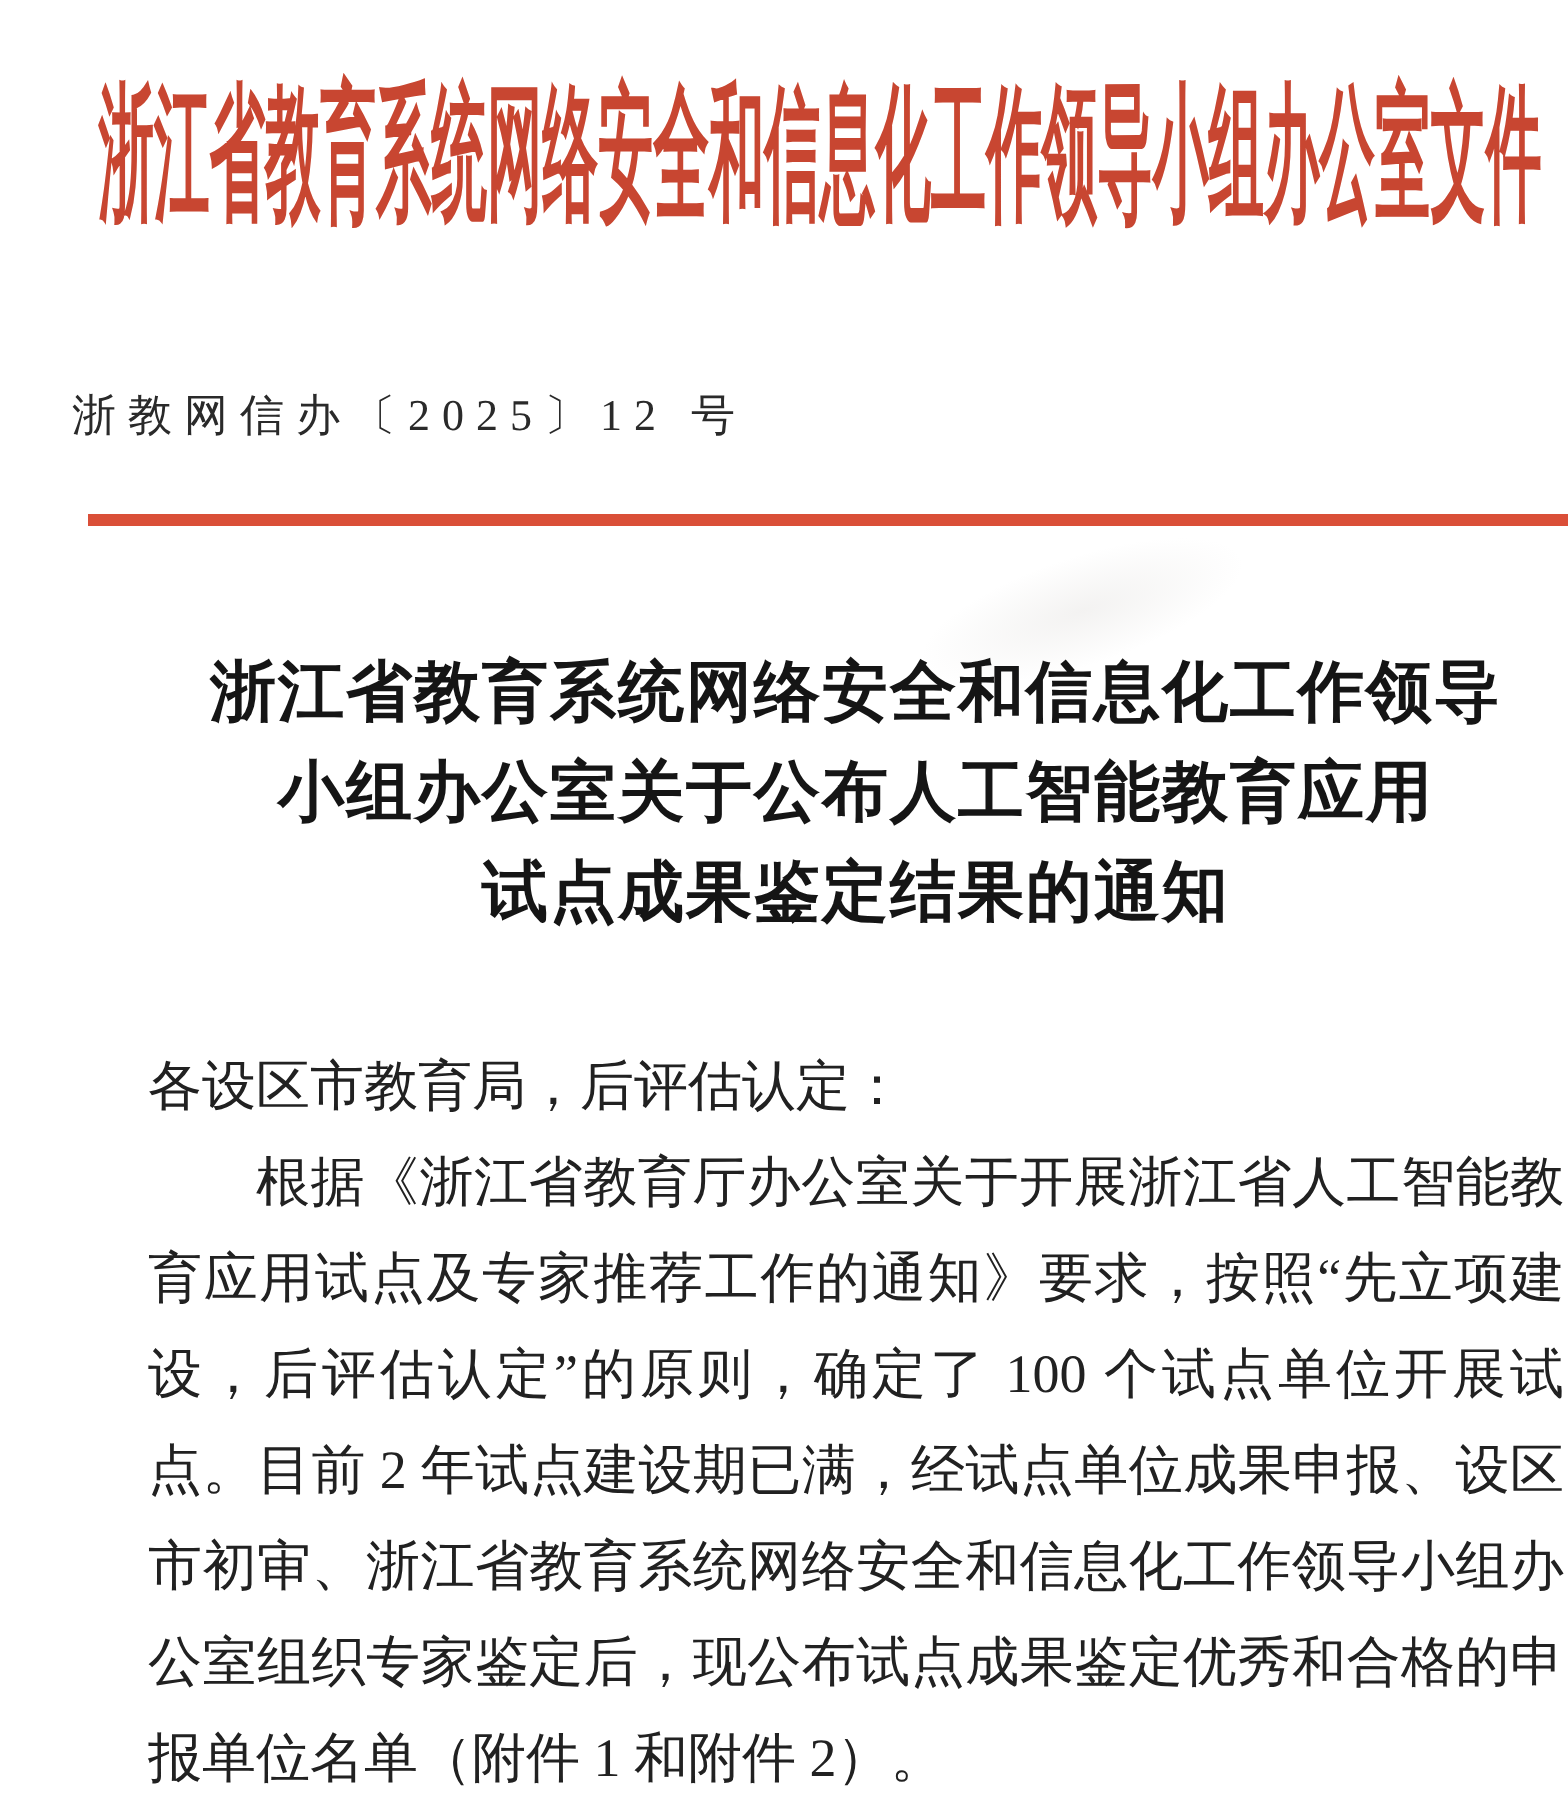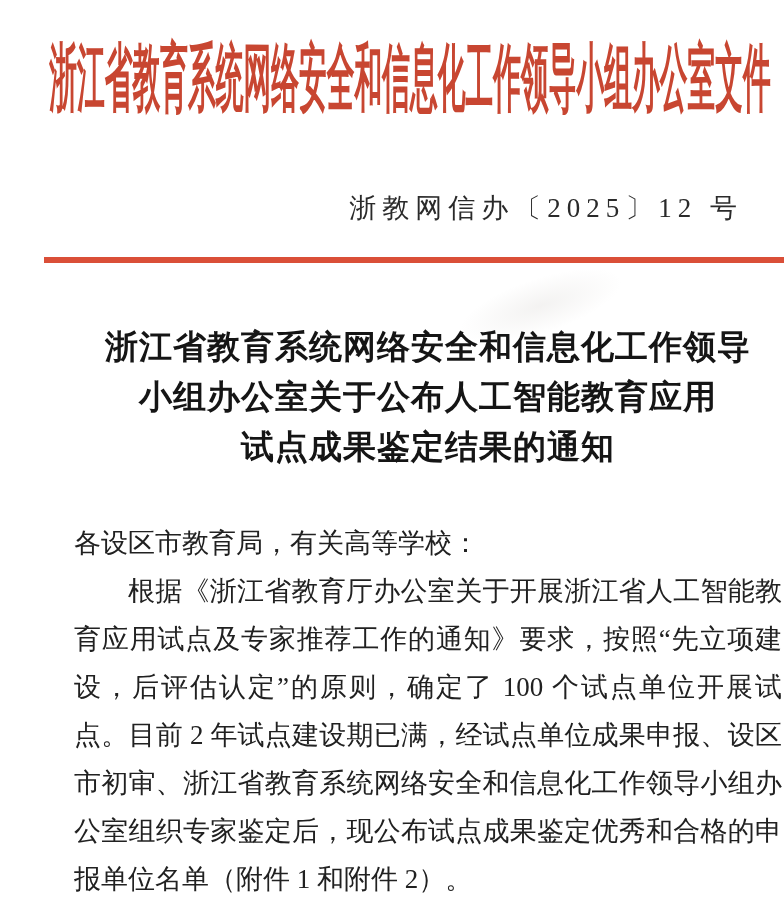--- a/index.html
+++ b/index.html
@@ -34,22 +34,22 @@
     letter-spacing: 0px;
     transform: translateX(-50%) scaleX(0.375);
     transform-origin: center;
   }
   
   .doc-number {
     position: absolute;
     top: 191px;
     left: 0;
     width: 707px;
-    text-align: right;
-    font-size: 27px;
+    text-align: left;
+    font-size: 22px;
     line-height: 34px;
     letter-spacing: 6px;
     color: #2a2a2a;
   }
   
   .red-rule {
     position: absolute;
     top: 257px;
     left: 8px;
     width: 767px;
@@ -114,17 +114,17 @@
 
   <div class="smudge"></div>
 
   <div class="doc-title">
     <div class="title-line">浙江省教育系统网络安全和信息化工作领导</div>
     <div class="title-line">小组办公室关于公布人工智能教育应用</div>
     <div class="title-line">试点成果鉴定结果的通知</div>
   </div>
 
   <div class="doc-body">
-    <p class="salutation">各设区市教育局，有关高等学校：</p>
+    <p class="salutation">各设区市教育局，后评估认定：</p>
     <p class="para">根据《浙江省教育厅办公室关于开展浙江省人工智能教育应用试点及专家推荐工作的通知》要求，按照“先立项建设，后评估认定”的原则，确定了 100 个试点单位开展试点。目前 2 年试点建设期已满，经试点单位成果申报、设区市初审、浙江省教育系统网络安全和信息化工作领导小组办公室组织专家鉴定后，现公布试点成果鉴定优秀和合格的申报单位名单（附件 1 和附件 2）。</p>
   </div>
 
 </div>
 
 </body></html>

